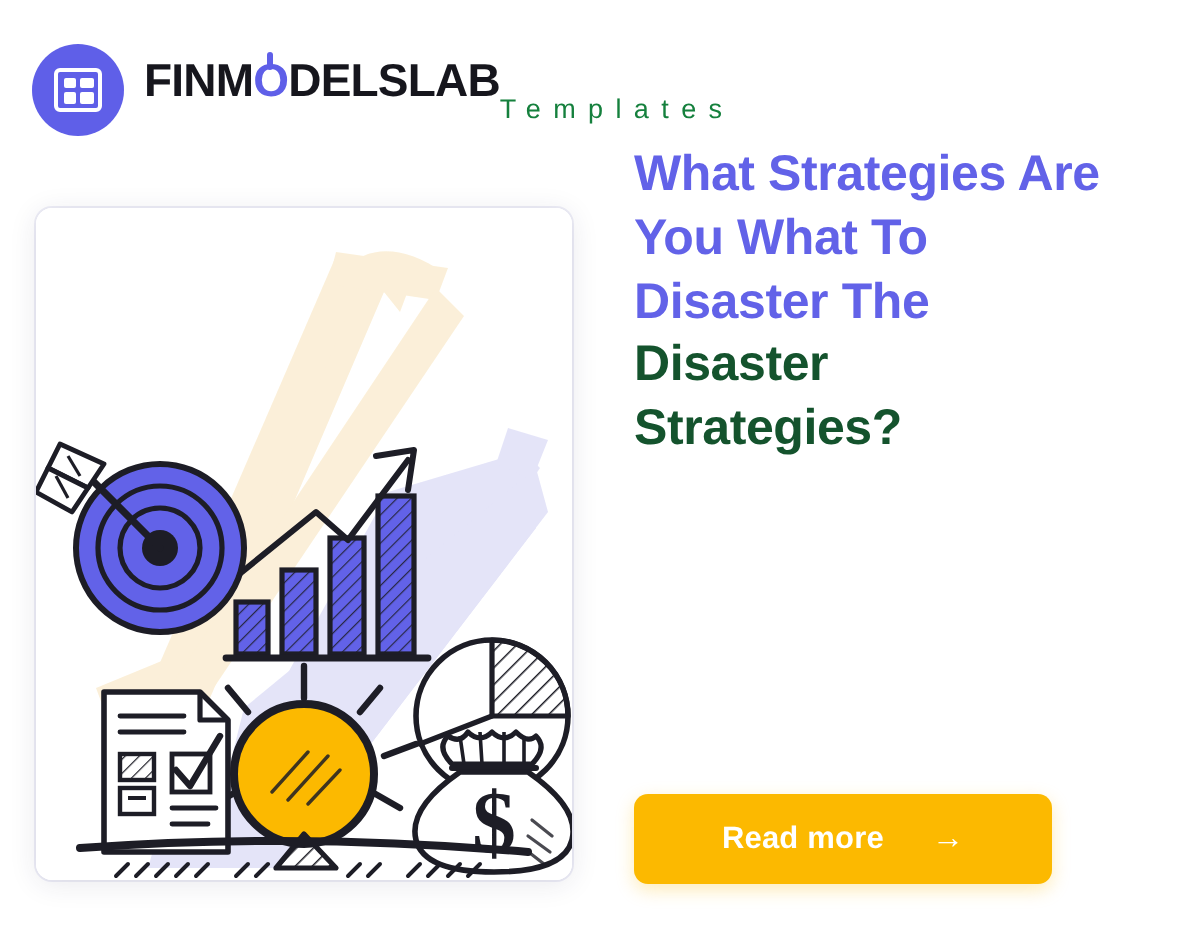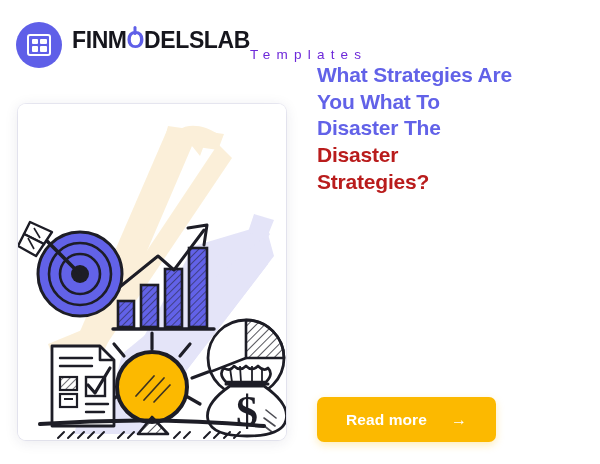--- a/index.html
+++ b/index.html
@@ -82,21 +82,21 @@
     background: #5f5fe8;
     transform: translateX(-50%);
     border-radius: 2px;
   }
 
   #brand-sub {
     margin-top: 19px;
     font-size: 13.5px;
     font-weight: normal;
     letter-spacing: 6.2px;
-    color: #6d28d9;
+    color: #15803d;
     white-space: nowrap;
   }
 
   
   #illustration-card {
     position: absolute;
     left: 18px;
     top: 104px;
     width: 268px;
     height: 336px;
@@ -105,36 +105,36 @@
     box-shadow: 0 2px 14px rgba(40, 40, 80, 0.10),
                 0 0 0 1px rgba(235,235,245,0.9);
     overflow: hidden;
   }
   #illustration-svg { display: block; width: 268px; height: 336px; }
 
   
   #headline {
     position: absolute;
     left: 317px;
-    top: 62px;
+    top: 72px;
     width: 268px;
-    font-size: 21px;
+    font-size: 25px;
     font-weight: bold;
     line-height: 1.27;
     letter-spacing: -0.2px;
   }
   #headline .q { color: #6262e8; display: block; }
-  #headline .topic { color: #b91c1c; display: block; }
+  #headline .topic { color: #14532d; display: block; }
 
   
   #cta-button {
     position: absolute;
     left: 317px;
     top: 397px;
-    width: 179px;
+    width: 209px;
     height: 45px;
     background: #fcb900;
     border: none;
     border-radius: 7px;
     color: #ffffff;
     font-family: "Liberation Sans", sans-serif;
     font-size: 15.5px;
     font-weight: bold;
     letter-spacing: 0.1px;
     display: flex;

